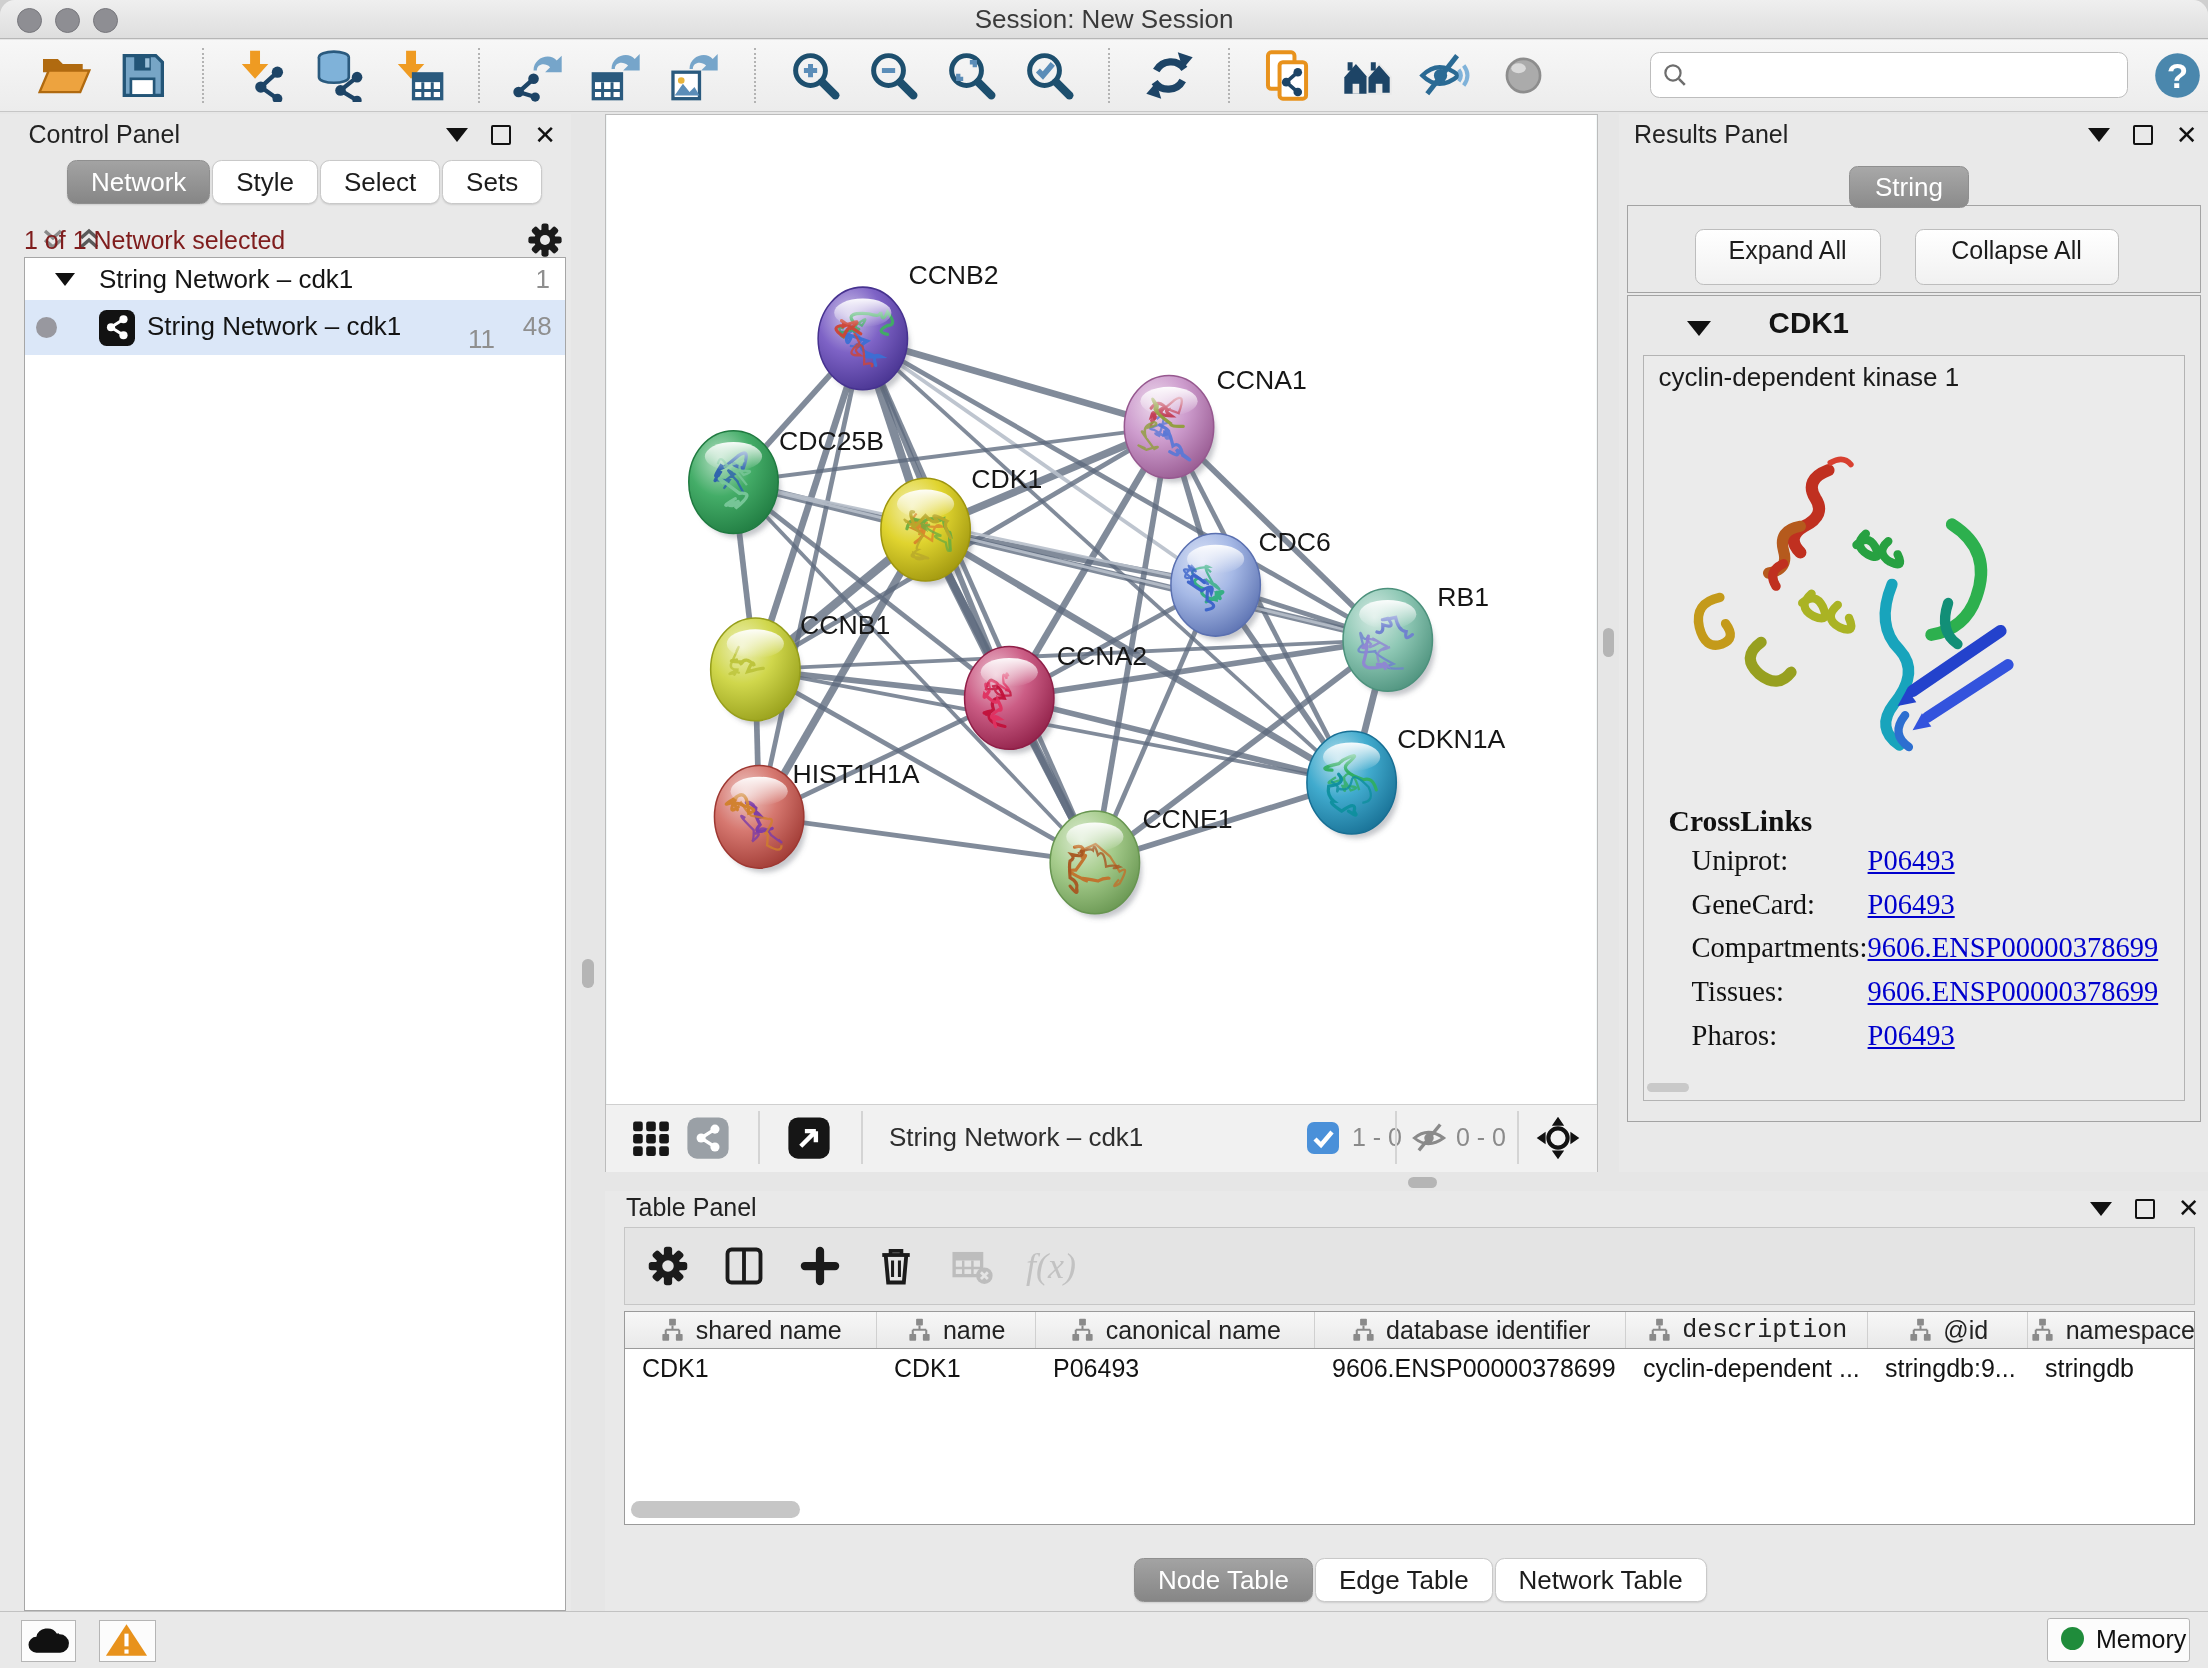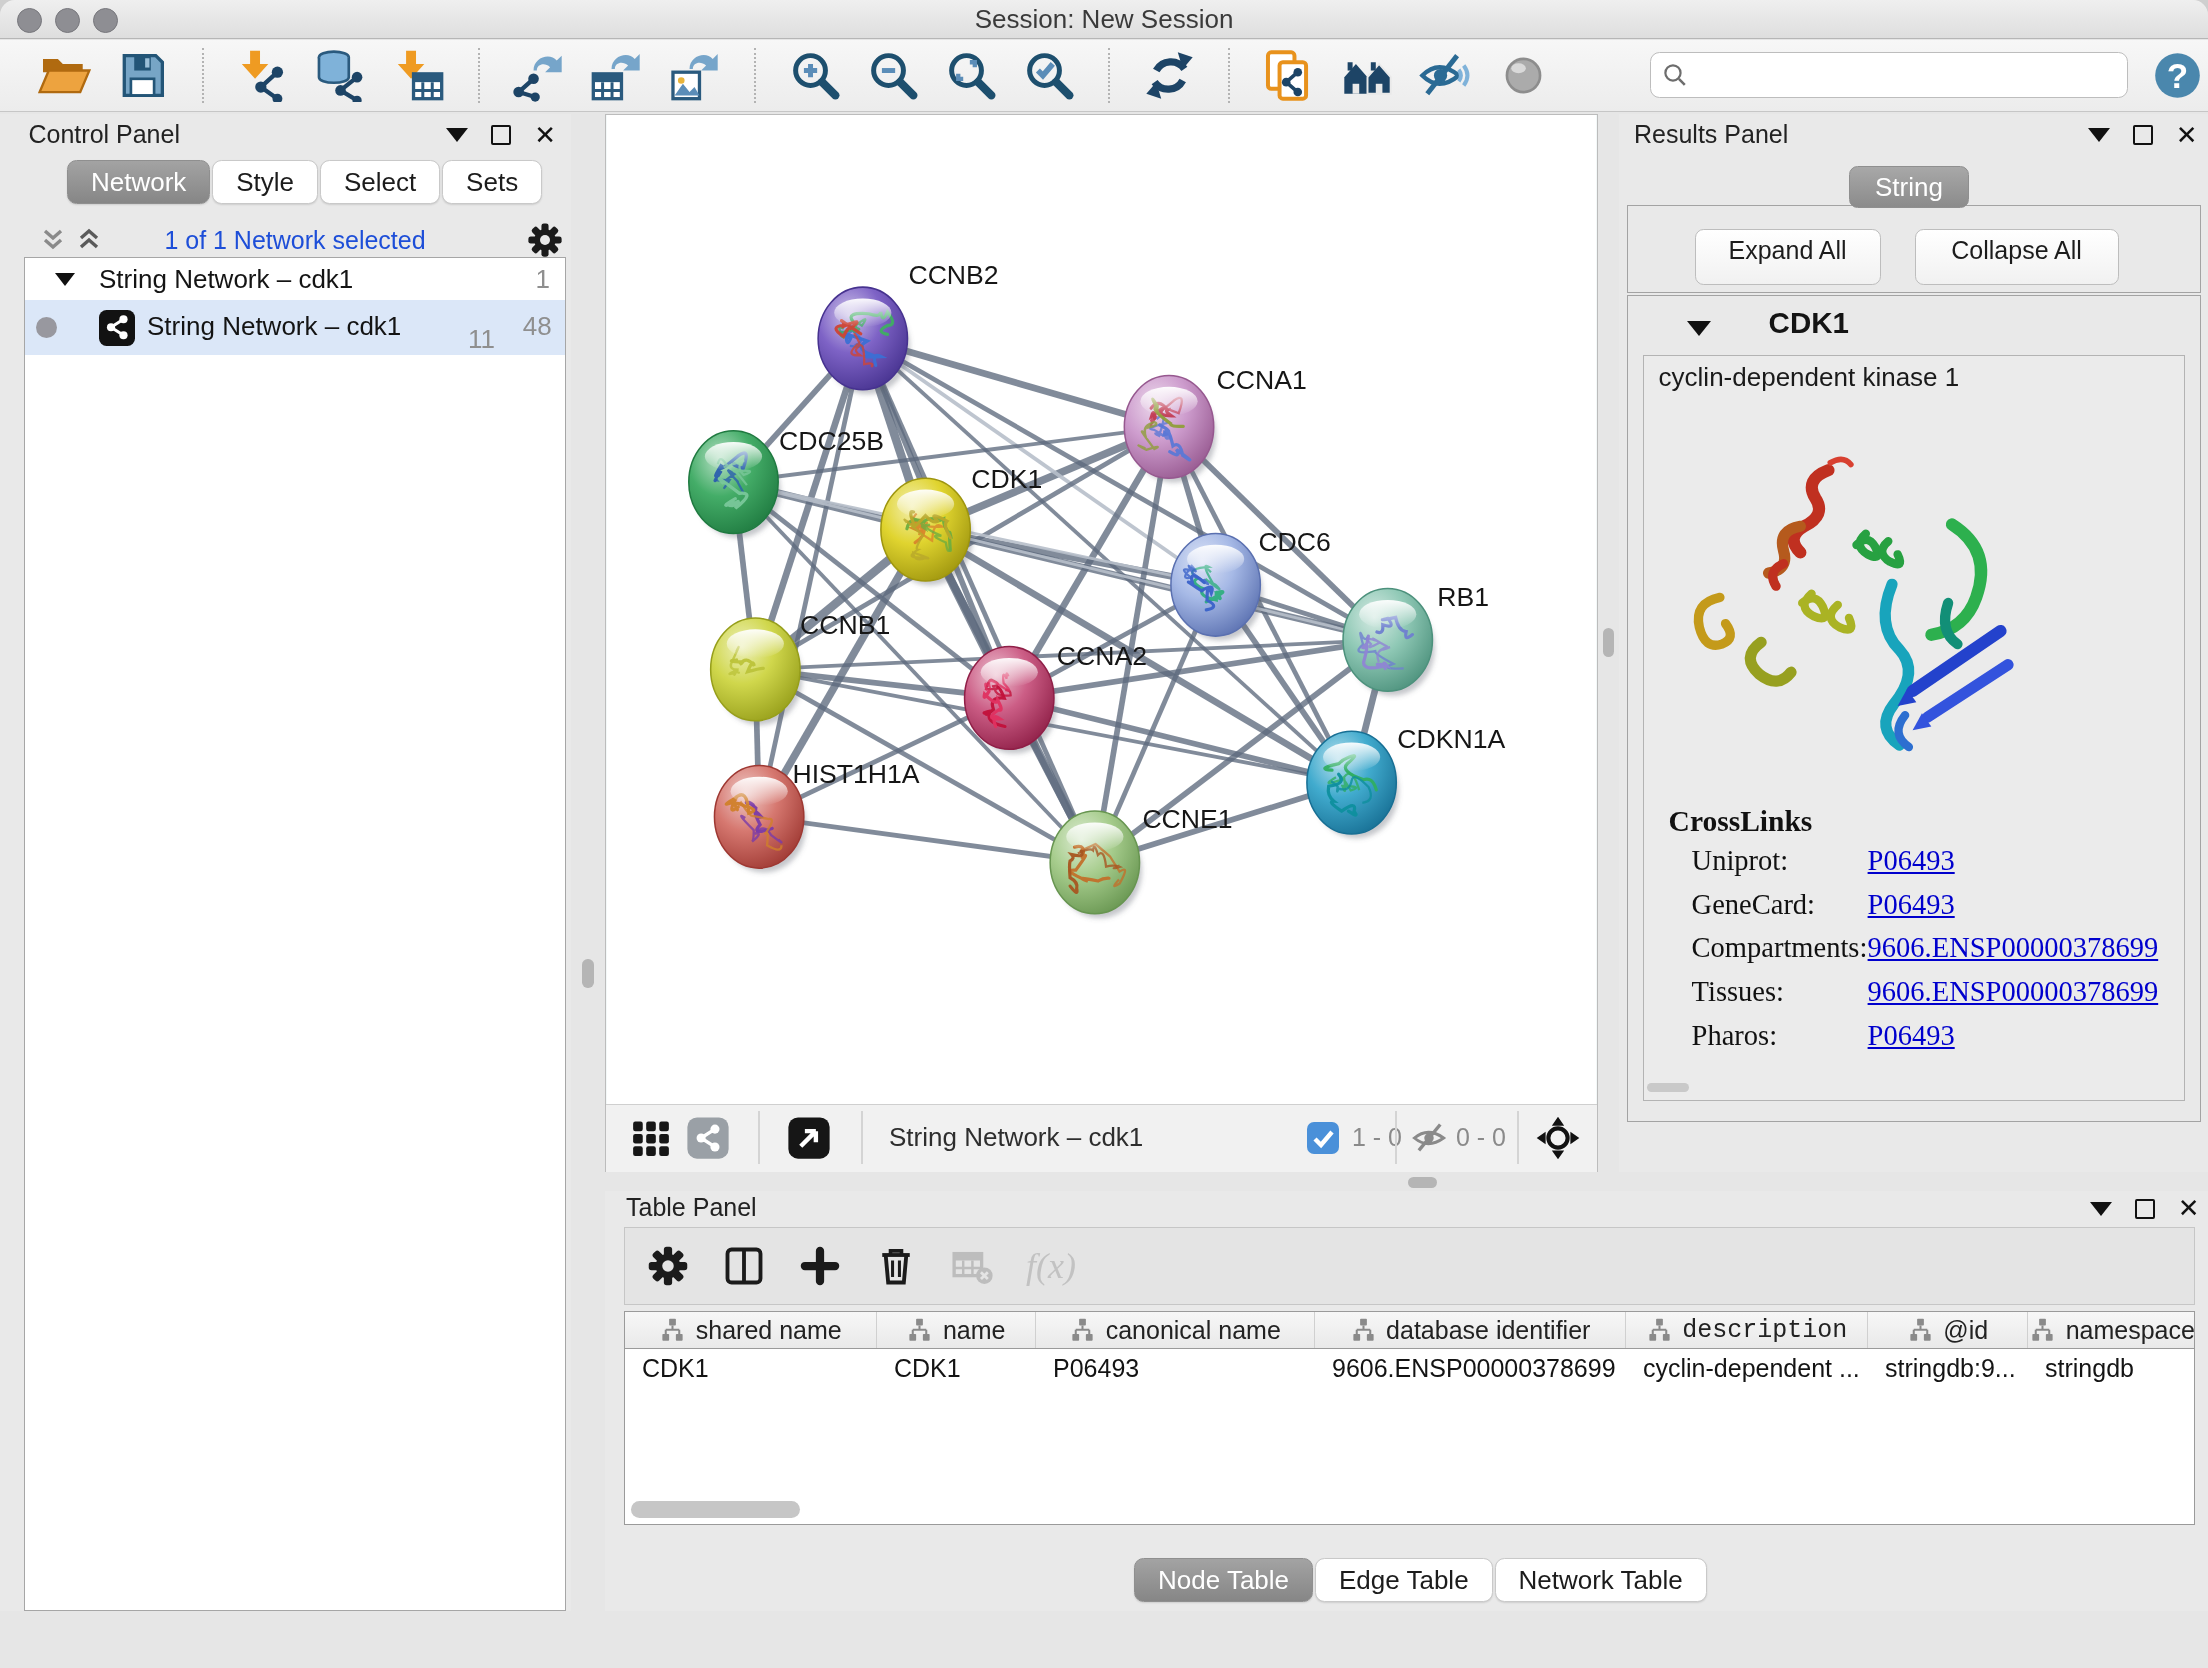--- a/index.html
+++ b/index.html
@@ -42,21 +42,21 @@
   .seg-tab.active{background:linear-gradient(#a3a3a3,#868686);color:#fff;border-color:#8f8f8f;}
 
   
   .control-panel{position:absolute;left:0;top:114px;width:571px;height:1497px;background:#e9e9e9;}
   .cp-title{position:absolute;left:28.5px;top:5.7px;}
   .cp-btns{right:15px;top:11.4px;}
   .cp-tabs{position:absolute;left:67px;top:46px;display:flex;}
   .cp-toolrow{position:absolute;left:24px;top:105px;width:542px;height:42px;}
   .cp-chev{position:absolute;top:3.8px;color:#8a8a8a;}
   .cp-chev svg{width:32px;height:32px;}
-  .cp-summary{position:absolute;left:0;width:100%;text-align:center;font-size:25px;color:#1d4ed8;line-height:42px;}
+  .cp-summary{position:absolute;left:0;width:100%;text-align:left;font-size:25px;color:#7f1d1d;line-height:42px;}
   .cp-gear{position:absolute;right:1.9px;top:1.9px;color:#1b1b1b;}
   .cp-gear svg{width:38px;height:38px;--hole:#e9e9e9;}
   .tree{position:absolute;left:24px;top:143px;width:542px;height:1354px;background:#fff;
     border:1.9px solid #a6a6a6;box-sizing:border-box;}
   .tree-row1{position:absolute;left:0;top:3.8px;width:100%;height:38px;}
   .tr1-caret{position:absolute;left:30px;top:11.4px;width:0;height:0;
     border-left:10.5px solid transparent;border-right:10.5px solid transparent;border-top:13.3px solid #111;}
   .tr1-label{position:absolute;left:74px;top:1.9px;font-size:26px;color:#141414;}
   .tr1-count{position:absolute;right:15px;top:1.9px;font-size:26px;color:#8f8f8f;}
   .tree-row2{position:absolute;left:0;top:42px;width:100%;height:55px;background:#dbe7f8;}
@@ -912,15 +912,31 @@
         </div>
       <div class="tp-scroll"></div>
     </div>
     <div class="tp-tabs" id="tp-tabs">
         <div class="seg-tab active">Node Table</div>
         <div class="seg-tab">Edge Table</div>
         <div class="seg-tab">Network Table</div>
       </div>
   </div>
 
+  <div class="statusbar">
+    <div class="sb-btn sb-cloud">
+      <svg width="51" height="38" viewBox="0 0 32 24">
+        <path d="M9 20 a5 5 0 0 1 0-10 a7 6.4 0 0 1 13-2 a1 1 0 0 1 1.5 0.4 a4.8 4.8 0 0 1 0.5 11.6 z" fill="#111"></path>
+        </svg></div>
+    <div class="sb-btn sb-warn">
+      <svg width="53" height="38" viewBox="0 0 32 24">
+        <path d="M16 2 L29 22 H3 z" fill="#e8921c"></path>
+        <rect x="14.7" y="8" width="2.6" height="8" fill="#fff"></rect>
+          <rect x="14.7" y="18" width="2.6" height="2.6" fill="#fff"></rect>
+        </svg></div>
+    <div class="sb-btn sb-mem">
+      <div class="dot"></div>
+      <div class="lbl">Memory</div>
+    </div>
+  </div>
 
 </div>
 
 
 </body></html>

